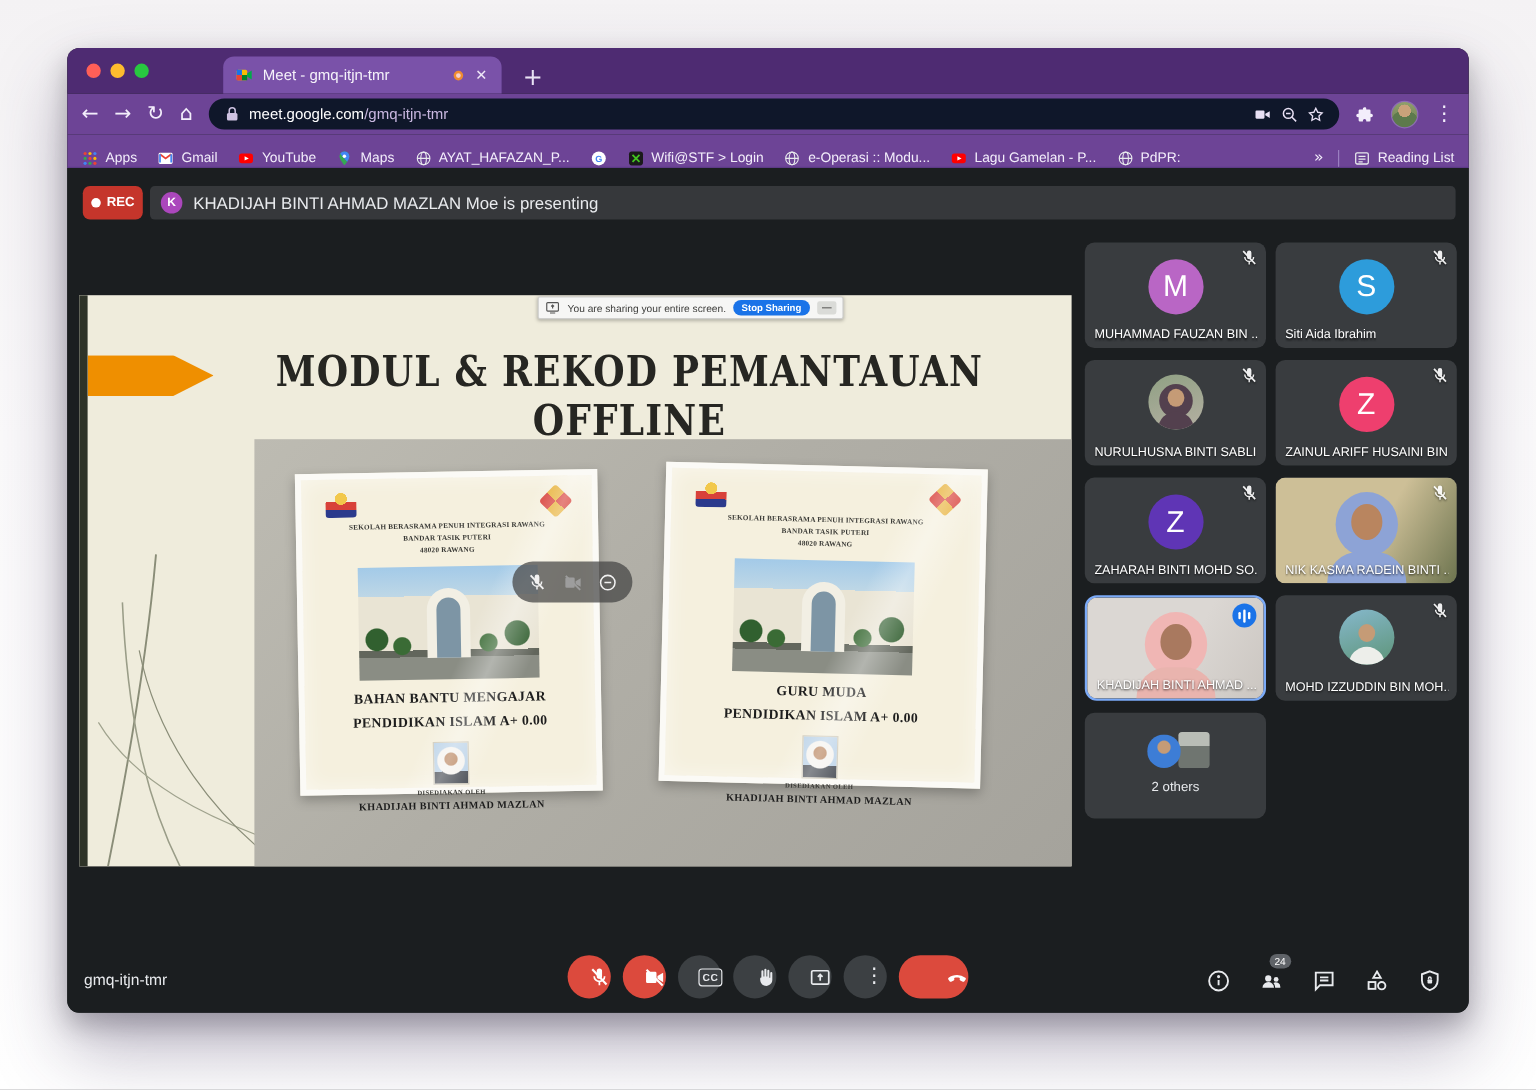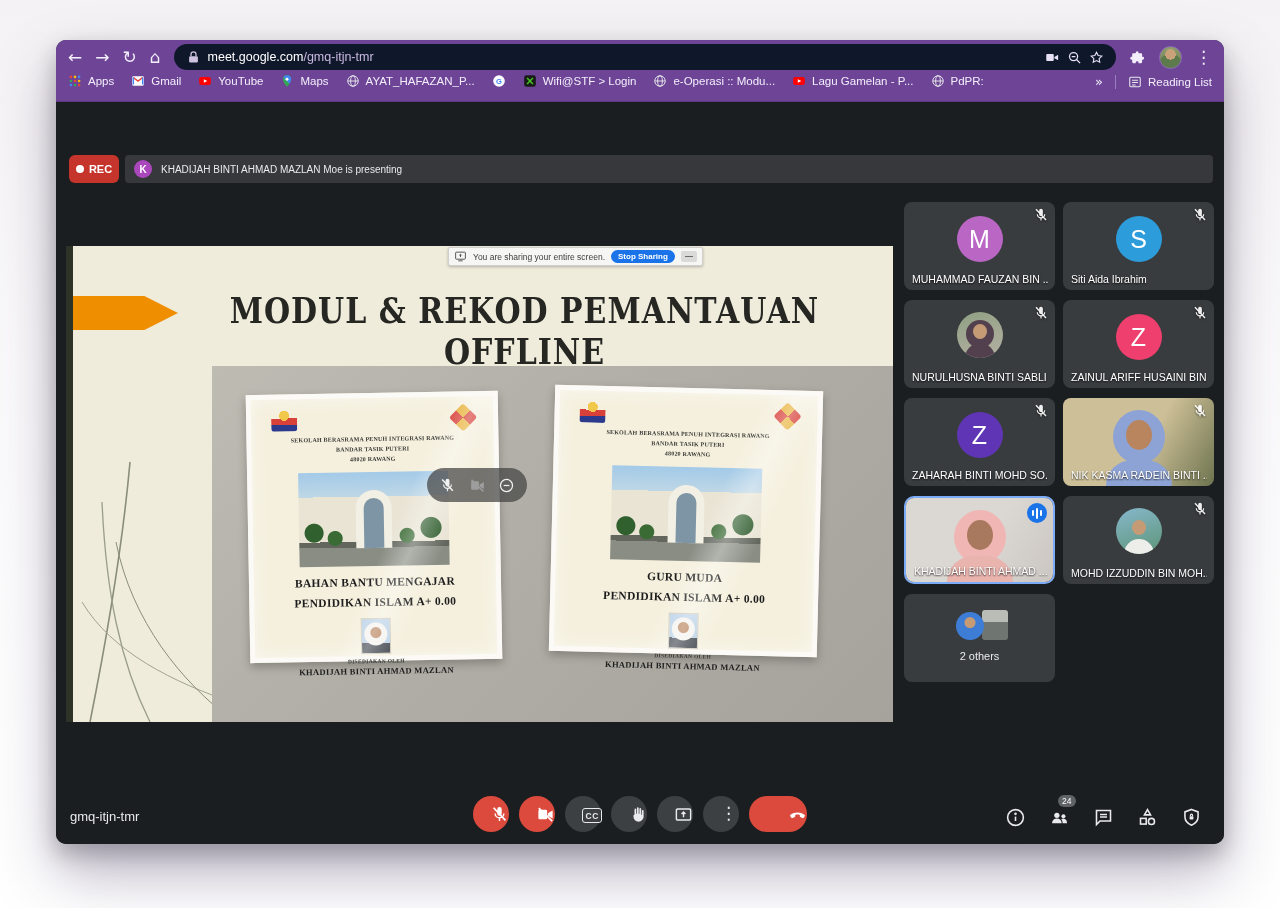--- a/index.html
+++ b/index.html
@@ -33,37 +33,37 @@
   .urlbar { flex:1; height:26px; background:#0f172a; border-radius:13px; display:flex; align-items:center; padding:0 12px; gap:7px; }
   .urlbar .ic { width:15px; height:15px; flex:0 0 auto; }
   .url-text { flex:1; font-size:12.5px; white-space:nowrap; overflow:hidden; }
   .url-host { color:#ffffff; } .url-path { color:#c9b8e0; }
   .toolbar-avatar { width:23px; height:23px; border-radius:50%;
     background:radial-gradient(circle at 50% 35%, #c9a27a 0 30%, transparent 31%),
                radial-gradient(circle at 50% 90%, #5d7a4c 0 55%, transparent 56%),
                linear-gradient(#8fa06b,#6b7b52); border:1.5px solid #8d6cb5; }
   .ext-ic { width:17px; height:17px; }
   
-  .bookmarks { height:28px; background:#6d4496; display:flex; align-items:flex-start; padding:0 12px; gap:23px; border-bottom:1px solid #5c3a85; }
+  .bookmarks { height:28px; background:#6d4496; display:flex; align-items:flex-end; padding:0 12px; gap:23px; border-bottom:1px solid #5c3a85; }
   .bm { display:flex; align-items:center; gap:6px; color:#f3eefb; font-size:11.5px; white-space:nowrap; }
   .bm-ic { width:14px; height:14px; display:inline-flex; }
   .bm-ic svg { width:100%; height:100%; }
   .bm-right { margin-left:auto; display:flex; align-items:center; gap:12px; color:#f3eefb; font-size:11.5px; }
   .bm-sep { width:1px; height:14px; background:#9a7fc0; }
   .chev { font-size:13px; font-family:"DejaVu Sans",sans-serif; }
   
   .content { position:absolute; left:0; top:100px; width:1168px; height:704px; background:#1b1e20; }
   .rec-badge { position:absolute; left:13px; top:15px; height:28px; width:50px; background:#c5352b; border-radius:6px;
     display:flex; align-items:center; justify-content:center; gap:5px; color:#fff; font-size:11px; font-weight:bold; }
   .rec-dot { width:8px; height:8px; background:#fff; border-radius:50%; }
   .presenting-bar { position:absolute; left:69px; right:11px; top:15px; height:28px; background:#36383b; border-radius:4px;
     display:flex; align-items:center; gap:9px; padding:0 9px; }
   .presenting-avatar { width:18px; height:18px; border-radius:50%; background:#ab47bc; color:#fff; font-size:10px;
     display:flex; align-items:center; justify-content:center; font-weight:bold; }
-  .presenting-text { color:#e8eaed; font-size:10px; }
+  .presenting-text { color:#e8eaed; font-size:14px; }
   
   .stage { position:absolute; left:10px; top:106px; width:827px; height:476px; background:#efecdc; overflow:hidden; }
   .stage-leftedge { position:absolute; left:0; top:0; width:7px; height:100%; background:#2e3328; }
   .stems { position:absolute; left:6px; bottom:0; }
   .slide-title { position:absolute; left:130px; right:40px; top:50px; text-align:center;
     font-family:"DejaVu Serif", serif; font-weight:bold; font-size:30px; letter-spacing:1px; color:#262622;
     transform:scaleY(1.18); }
   .orange-arrow { position:absolute; left:7px; top:50px; width:105px; height:34px; background:#ef8f00;
     clip-path:polygon(0 0, 68% 0, 100% 50%, 68% 100%, 0 100%); }
   .carpet { position:absolute; left:146px; top:120px; right:0; bottom:0;
@@ -149,20 +149,42 @@
   .sic { position:relative; width:21px; height:21px; color:#e8eaed; }
   .sic .badge { position:absolute; right:-6px; top:-12px; background:#5f6368; color:#fff; font-size:8.5px;
     border-radius:8px; padding:1px 4.5px; }
   .ic svg, .sic svg, .mic-badge svg, .toast-ic svg, .tab-favicon svg, .ext-ic svg, .urlbar .ic svg { width:100%; height:100%; display:block; }
 </style>
 </head>
 <body>
 
 <div class="window">
 
+  <div class="tabstrip">
+    <div class="traffic">
+      <span class="tl red"></span>
+      <span class="tl yellow"></span>
+      <span class="tl green"></span>
+    </div>
+    <div class="tab">
+      <span class="tab-favicon">
+          <svg viewBox="0 0 24 24">
+            <rect x="2" y="5" width="14" height="14" rx="2" fill="#fbbc04"></rect>
+            <rect x="2" y="5" width="7" height="7" fill="#1a73e8"></rect>
+            <rect x="2" y="12" width="7" height="7" fill="#ea4335"></rect>
+            <rect x="9" y="12" width="7" height="7" fill="#00832d"></rect>
+            <path d="M16 10l6-4v12l-6-4z" fill="#00ac47"></path>
+          </svg>
+        </span>
+      <span class="tab-title">Meet - gmq-itjn-tmr</span>
+      <span class="tab-rec"></span>
+      <span class="tab-close">✕</span>
+    </div>
+    <span class="newtab">+</span>
+  </div>
 
   <div class="toolbar">
     <span class="nav-glyph">←</span>
     <span class="nav-glyph">→</span>
     <span class="nav-glyph">↻</span>
     <span class="nav-glyph">⌂</span>
     <div class="urlbar">
       <span class="ic">
           <svg viewBox="0 0 24 24">
             <path d="M8 10V7a4 4 0 0 1 8 0v3" fill="none" stroke="#cfc3e2" stroke-width="2"></path>

